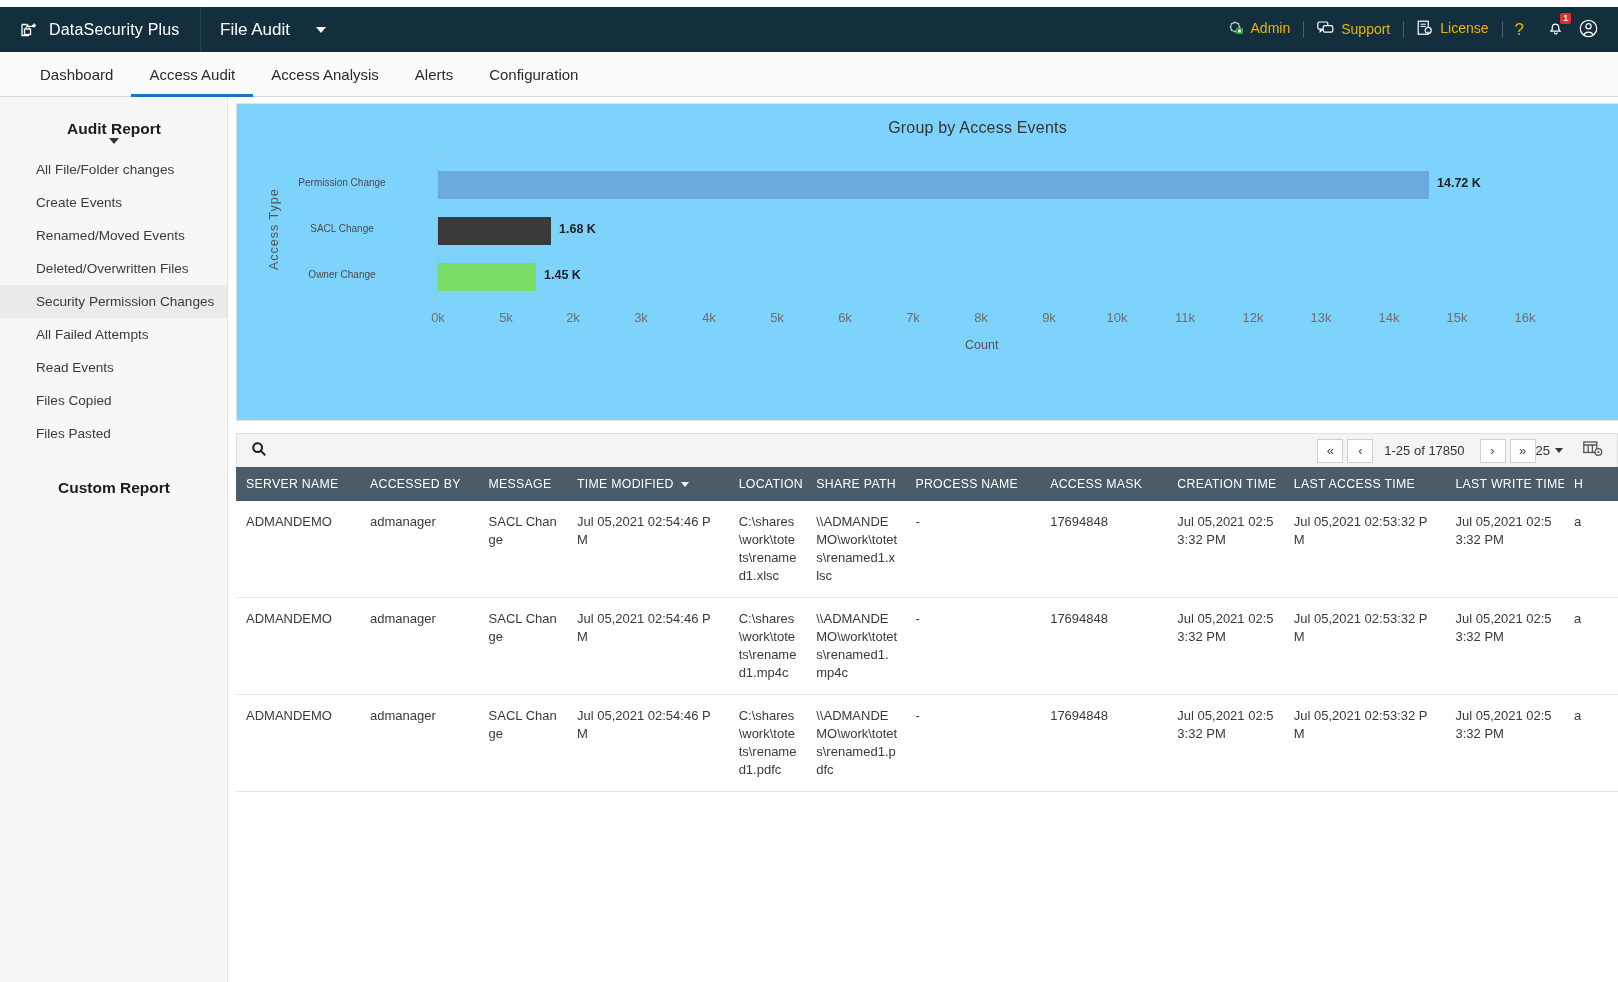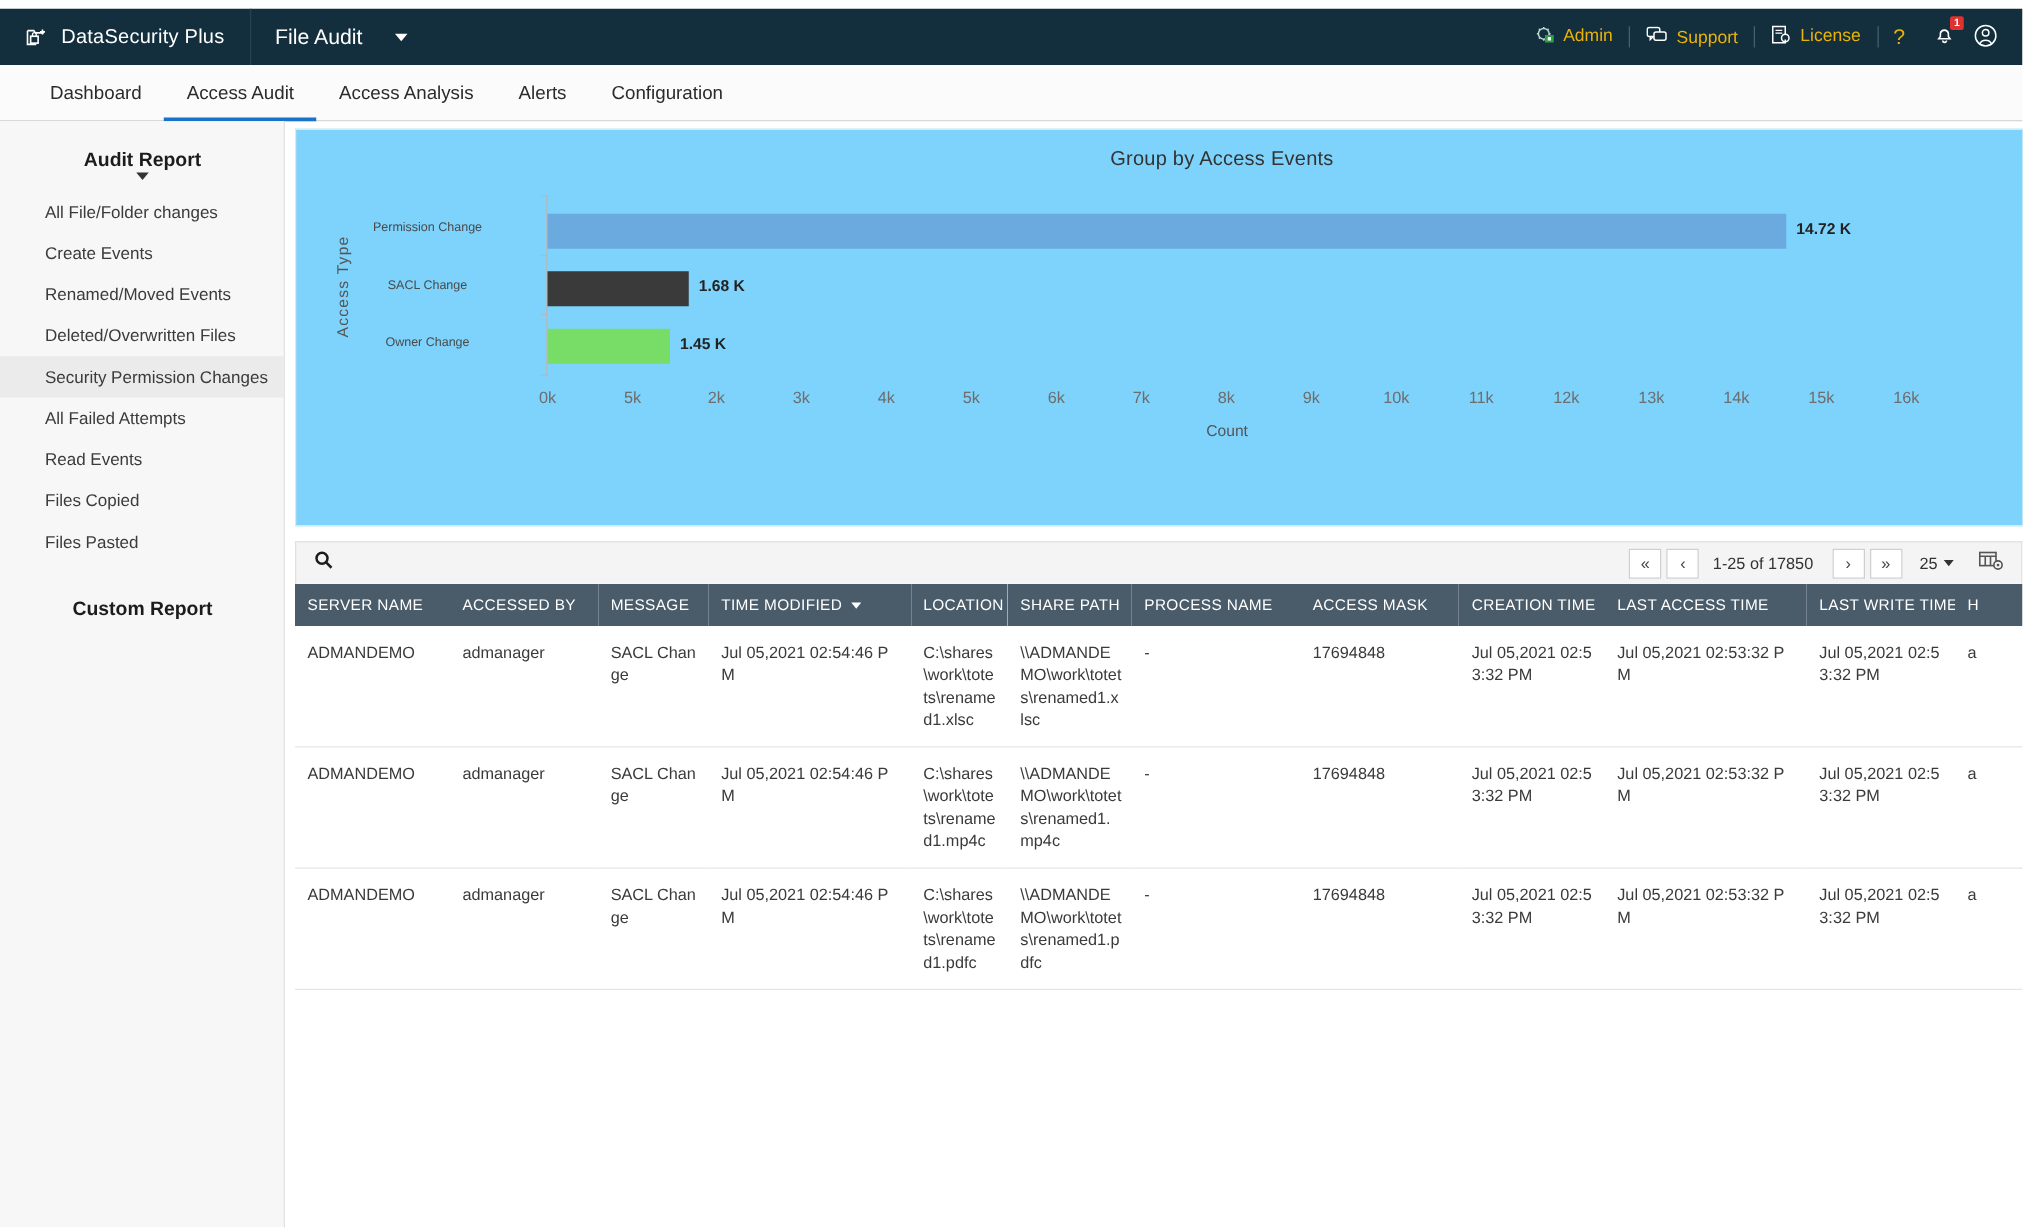--- a/index.html
+++ b/index.html
@@ -111,21 +111,21 @@
   .tb-search{ padding:0 6px; display:flex; align-items:center; cursor:pointer; }
   .pager{ margin-left:auto; display:flex; align-items:center; gap:0; }
   .pg-btn{
     min-width:26px; height:24px; border:1px solid #cfcfcf; background:#fff;
     display:flex; align-items:center; justify-content:center;
     font-size:13px; color:#444; margin-left:4px; cursor:pointer;
   }
   .pg-info{ font-size:13px; color:#333; padding:0 11px; }
   .pg-size{
     display:flex; align-items:center; gap:5px; font-size:13px; color:#333;
-    margin-left:14px; cursor:pointer;
+    cursor:pointer;
   }
   .col-cfg{ margin-left:20px; margin-right:6px; display:flex; align-items:center; cursor:pointer; }
 
   table.grid{ border-collapse:collapse; width:1382px; table-layout:fixed; }
   table.grid thead th{
     background:#4a5b69; color:#ffffff; font-size:12.3px; font-weight:normal;
     text-align:left; padding:10px 8px 10px 10px; letter-spacing:.3px;
     white-space:nowrap; overflow:hidden; vertical-align:middle;
   }
   table.grid tbody td{

